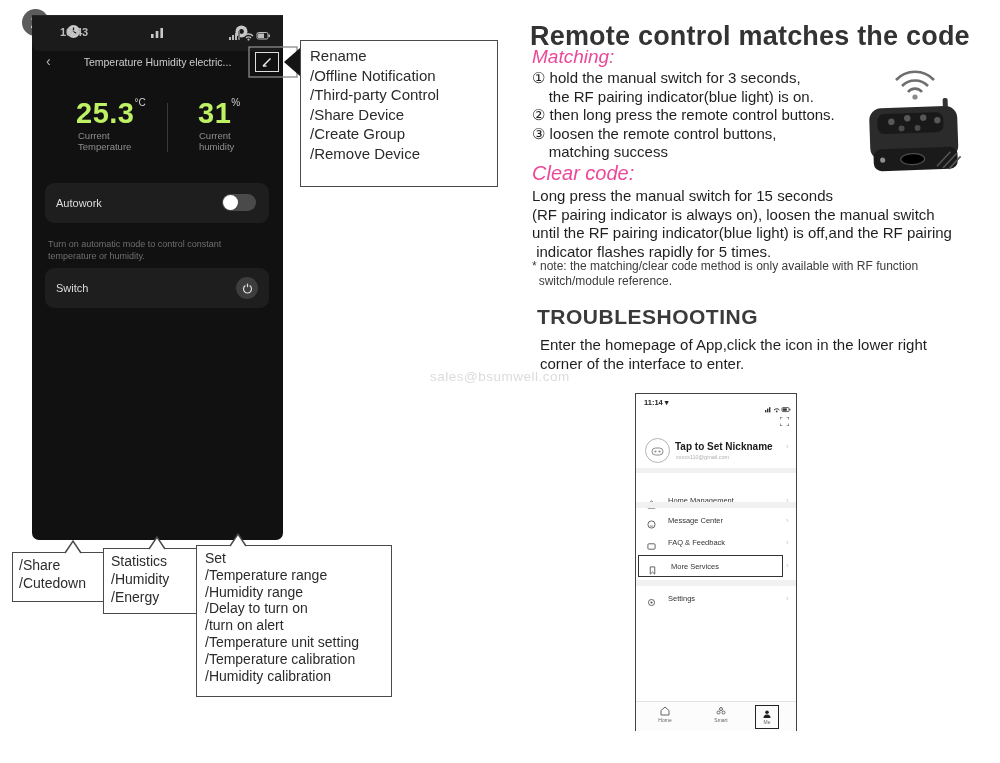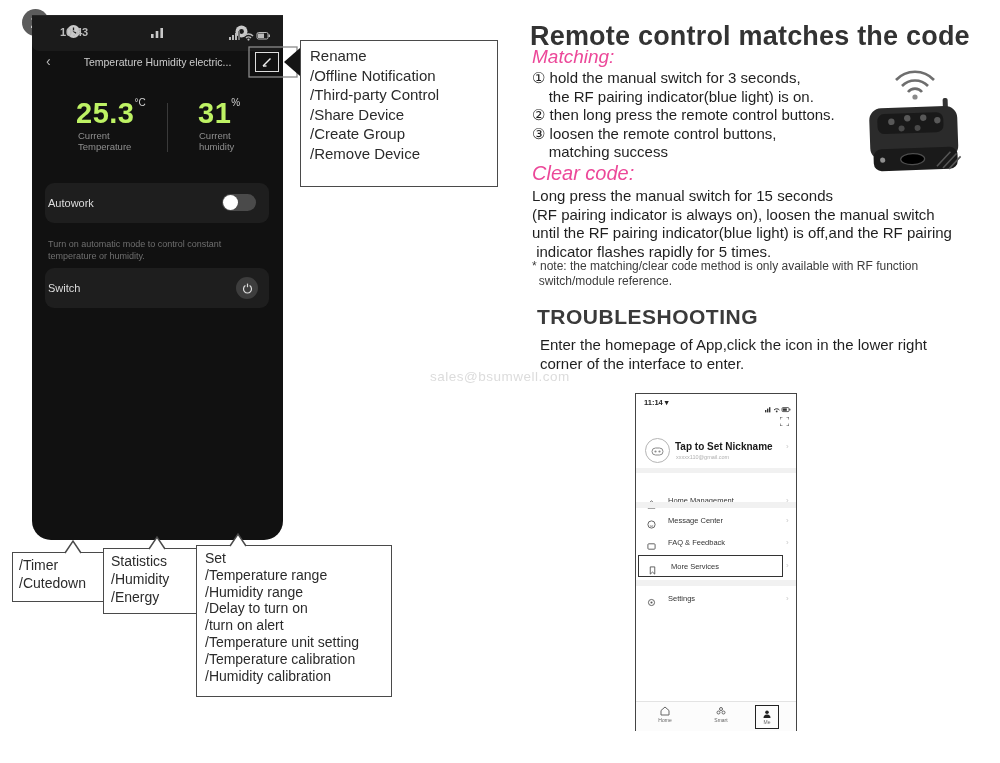--- a/index.html
+++ b/index.html
@@ -7,34 +7,34 @@
           font-family:"Liberation Sans", sans-serif;color:#2e2e2e;}
   .abs{position:absolute;}
   .pre{white-space:pre-wrap;}
 
   
   .badge{left:22px;top:9px;width:27px;height:27px;border-radius:50%;background:#5c5c5c;
          color:#fff;font-size:17px;font-weight:bold;text-align:center;line-height:27px;
          box-shadow:0 0 0 2px #fff;}
 
   
-  .phone1{left:32px;top:15px;width:251px;height:525px;background:#111;border-radius:19px;
+  .phone1{left:32px;top:15px;width:251px;height:525px;background:#111;border-radius:7px;
           color:#ddd;z-index:1;}
   .p1-time{left:28px;top:11px;font-size:11px;color:#bbb;font-weight:bold;}
   .p1-sticons{right:12px;top:12px;}
   .p1-back{left:14px;top:38px;font-size:14px;color:#bbb;}
   .p1-title{left:0;top:41px;width:100%;text-align:center;font-size:10.5px;color:#ccc;}
   .p1-editbox{left:223px;top:37px;width:22px;height:18px;border:1px solid #ddd;
               display:flex;align-items:center;justify-content:center;}
   .p1-val{font-size:29px;font-weight:bold;color:#bef264;letter-spacing:.5px;}
   .p1-unit{font-size:10px;color:#cfcfcf;vertical-align:top;font-weight:normal;}
   .p1-lab{font-size:9.5px;color:#8f8f8f;line-height:11px;}
   .p1-div{left:135px;top:88px;width:1px;height:49px;background:#3a3a3a;}
   .card{left:13px;width:224px;background:#1e1e1e;border-radius:9px;}
-  .card-label{left:3px;font-size:11px;color:#ddd;}
+  .card-label{left:11px;font-size:11px;color:#ddd;}
   .toggle{right:13px;top:11px;width:34px;height:17px;border-radius:9px;background:#4a4a4a;}
   .knob{position:absolute;left:1px;top:1px;width:15px;height:15px;border-radius:50%;background:#fff;}
   .p1-desc{left:16px;top:223px;width:220px;font-size:9px;color:#6f6f6f;line-height:12px;}
   .pwr{position:absolute;right:11px;top:9px;width:22px;height:22px;border-radius:50%;background:#3d3d3d;
        display:flex;align-items:center;justify-content:center;}
   .p1-tabbar{left:0;top:490px;width:100%;height:35px;background:#1b1b1b;border-top:1px solid #262626;
              border-radius:0 0 7px 7px;display:flex;justify-content:space-around;align-items:center;}
 
   
   .cbox{background:#fff;border:1.5px solid #4a4a4a;color:#2b2b2b;z-index:2;}
@@ -160,21 +160,21 @@
       </span>
     </div>
   </div>
 
   <div class="abs cbox cbox-menu pre">Rename
 /Offline Notification
 /Third-party Control
 /Share Device
 /Create Group
 /Remove Device</div>
-  <div class="abs cbox cbox-timer pre">/Timer
+  <div class="abs cbox cbox-timer pre">/Share
 /Cutedown</div>
   <div class="abs cbox cbox-stats pre">Statistics
 /Humidity
 /Energy</div>
   <div class="abs cbox cbox-set pre">Set
 /Temperature range
 /Humidity range
 /Delay to turn on
 /turn on alert
 /Temperature unit setting

